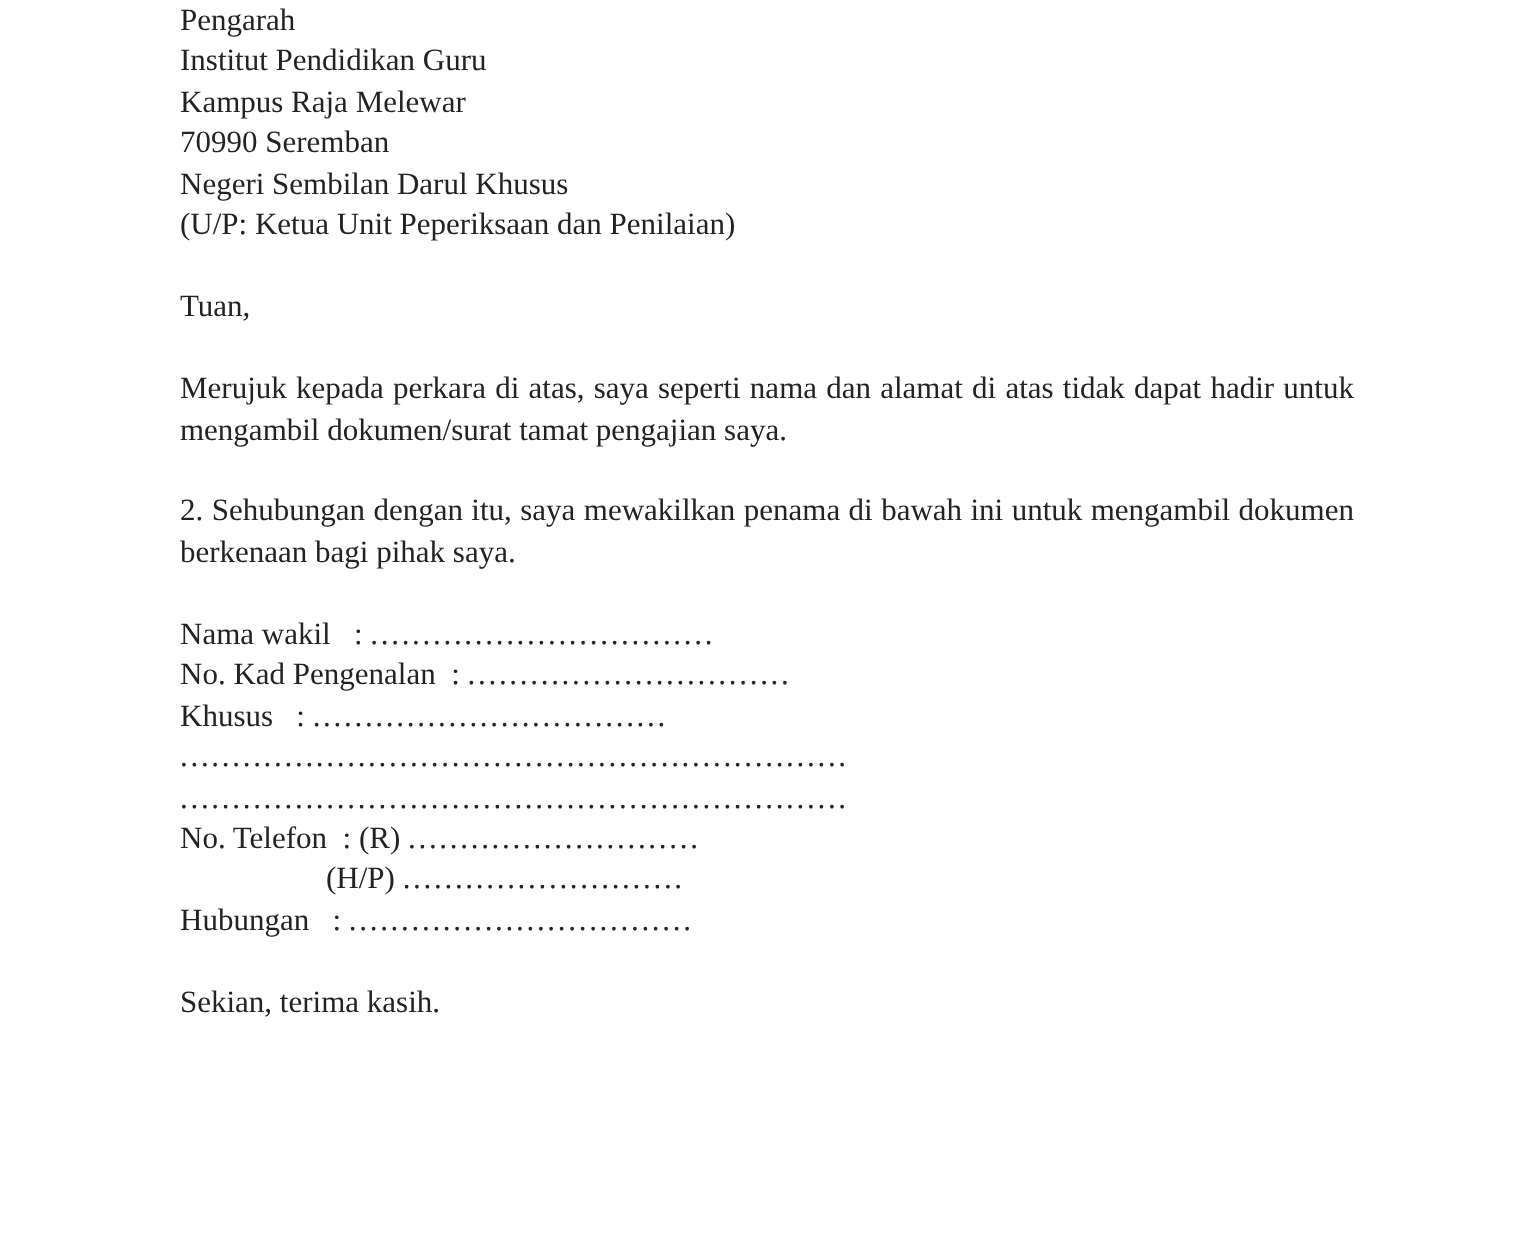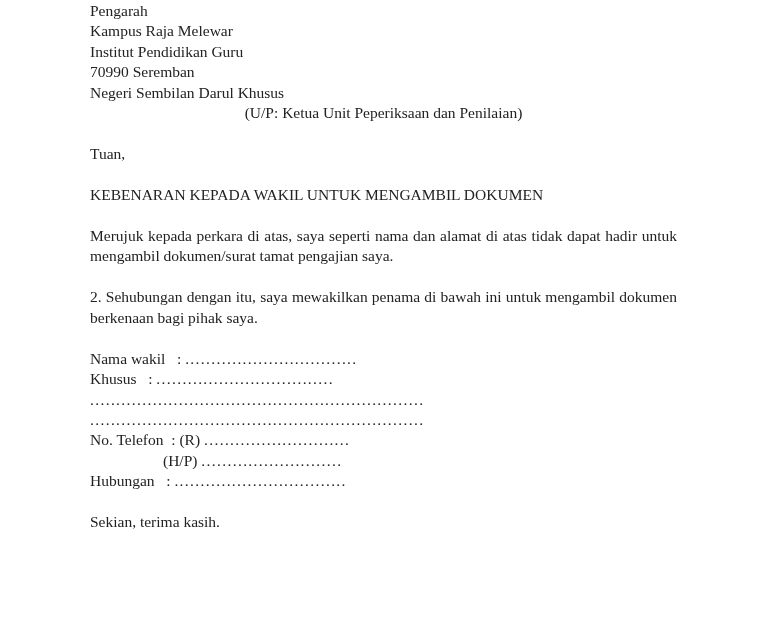--- a/index.html
+++ b/index.html
@@ -17,55 +17,55 @@
   .content {
     box-sizing: border-box;
     width: 100%;
     height: 100%;
     padding: 1px 91px 0 90px;
   }
   .gap { margin-top: 20.45px; }
   .para { text-align: justify; }
   .attn-row {
     display: flex;
-    justify-content: center;
+    justify-content: space-between;
     align-items: baseline;
   }
   .form-row { white-space: pre; }
   .dots { letter-spacing: 1.35px; }
   .hp-indent { padding-left: 73px; }
 </style>
 </head>
 <body>
 
 <div class="page">
   <div class="content">
 
     <div>
       <div>Pengarah</div>
+      <div>Institut Pendidikan Guru</div>
       <div>Kampus Raja Melewar</div>
-      <div>Institut Pendidikan Guru</div>
       <div>70990 Seremban</div>
       <div>Negeri Sembilan Darul Khusus</div>
     </div>
 
     <div class="attn-row">
       <span>(U/P: Ketua Unit Peperiksaan dan Penilaian)</span>
     </div>
 
     <div class="gap">Tuan,</div>
 
-    <div class="gap">KEBENARAN KEPADA WAKIL UNTUK MENGAMBIL DOKUMEN</div>
 
     <div class="gap para">Merujuk kepada perkara di atas, saya seperti nama dan alamat di atas tidak dapat hadir untuk mengambil dokumen/surat tamat pengajian saya.</div>
 
     <div class="gap para">2. Sehubungan dengan itu, saya mewakilkan penama di bawah ini untuk mengambil dokumen berkenaan bagi pihak saya.</div>
 
     <div class="gap">
       <div class="form-row"><span>Nama wakil   : </span><span class="dots">.................................</span></div>
+      <div class="form-row"><span>No. Kad Pengenalan  : </span><span class="dots">...............................</span></div>
       <div class="form-row"><span>Khusus   : </span><span class="dots">..................................</span></div>
       <div class="form-row"><span></span><span class="dots">................................................................</span></div>
       <div class="form-row"><span></span><span class="dots">................................................................</span></div>
       <div class="form-row"><span>No. Telefon  : (R) </span><span class="dots">............................</span></div>
       <div class="form-row hp-indent"><span>(H/P) </span><span class="dots">...........................</span></div>
       <div class="form-row"><span>Hubungan   : </span><span class="dots">.................................</span></div>
     </div>
 
 
     <div class="gap">Sekian, terima kasih.</div>

